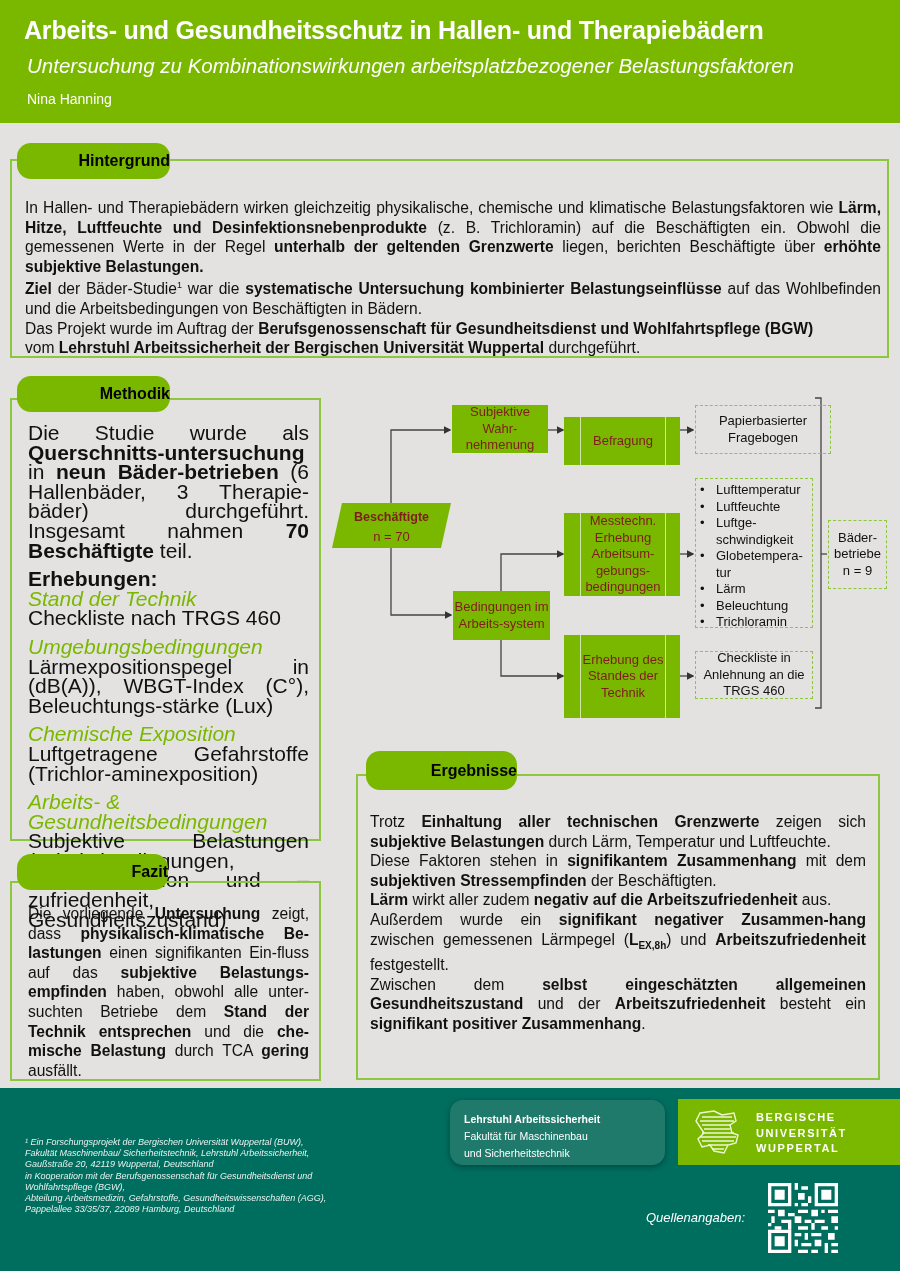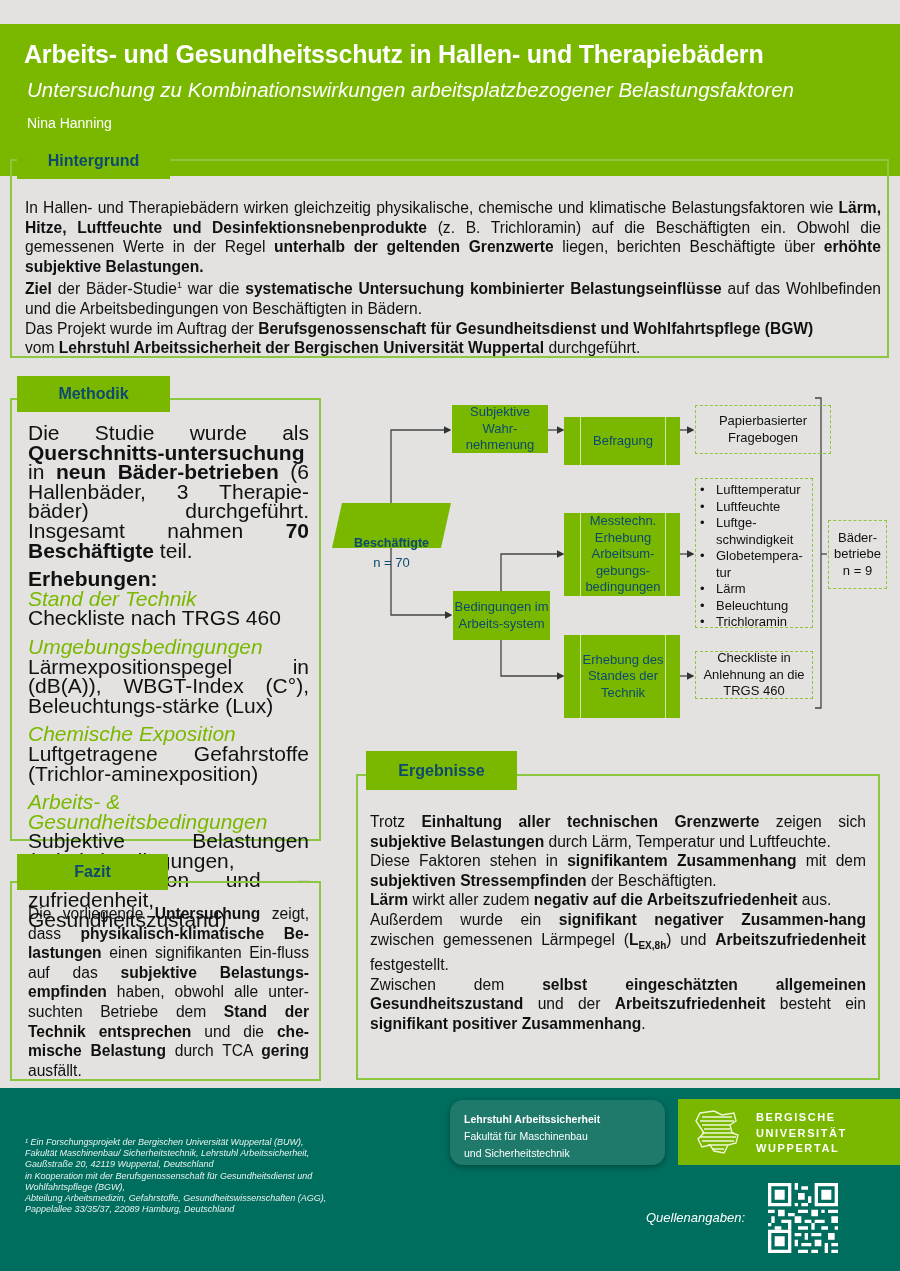--- a/index.html
+++ b/index.html
@@ -1,24 +1,24 @@
 <!DOCTYPE html>
 <html><head>
 <meta charset="utf-8">
 <style>
   * { box-sizing: border-box; margin: 0; padding: 0; }
   html, body { width: 900px; height: 1271px; overflow: hidden; }
   body { background: #e3e2e0; font-family: "Liberation Sans", sans-serif; color: #111; position: relative; }
-  .header { position: absolute; left: 0; top: 0; width: 900px; height: 152px; background: #7ab800; color: #fff; margin-top: 24px; }
+  .header { position: absolute; left: 0; top: 0; width: 900px; height: 123px; background: #7ab800; color: #fff; }
   .header .title { position: absolute; left: 24px; top: 16px; font-size: 25px; font-weight: bold; letter-spacing: -0.2px; }
   .header .subtitle { position: absolute; left: 27px; top: 54px; font-size: 20.5px; font-style: italic; }
   .header .author { position: absolute; left: 27px; top: 91px; font-size: 14px; }
 
   .panel { position: absolute; border: 2px solid #8dc63f; }
-  .panel-tab { position: absolute; background: #7ab800; color: #0c4a6e; font-weight: bold; font-size: 16px; text-align: center; line-height: 36px; height: 36px; }
+  .panel-tab { position: absolute; background: #7ab800; color: #000000; font-weight: bold; font-size: 16px; text-align: right; line-height: 36px; height: 36px; border-radius: 14px; }
   .text { font-size: 15.6px; line-height: 19.6px; text-align: justify; }
   .text b { font-weight: bold; }
   .green-it { color: #7ab800; font-style: italic; }
 
   
   #hg-panel { left: 10px; top: 159px; width: 879px; height: 199px; }
   #hg-tab { left: 17px; top: 143px; width: 153px; }
   #hg-text { position: absolute; left: 25px; top: 198px; width: 856px; }
 
   
@@ -32,21 +32,21 @@
   #fa-panel { left: 10px; top: 881px; width: 311px; height: 200px; }
   #fa-tab { left: 17px; top: 854px; width: 151px; }
   #fa-text { position: absolute; left: 28px; top: 904px; width: 281px; }
 
   
   #er-panel { left: 356px; top: 774px; width: 524px; height: 306px; }
   #er-tab { left: 366px; top: 751px; width: 151px; height: 39px; line-height: 39px; }
   #er-text { position: absolute; left: 370px; top: 812px; width: 496px; }
 
   
-  .dbox { position: absolute; background: #7ab800; color: #0c4a6e; font-size: 13px; line-height: 16.5px; text-align: center; display: flex; align-items: center; justify-content: center; }
+  .dbox { position: absolute; background: #7ab800; color: #7f1d1d; font-size: 13px; line-height: 16.5px; text-align: center; display: flex; align-items: center; justify-content: center; }
   .dbox.proc { border-left: 2px solid #7ab800; }
   .proc::before, .proc::after { content: ""; position: absolute; top: 0; bottom: 0; width: 1px; background: #cfe6a6; }
   .proc::before { left: 14px; }
   .proc::after { right: 14px; }
   .dashed { position: absolute; border: 1.5px dashed #8dc63f; background: transparent; font-size: 13px; line-height: 16.5px; color: #111; text-align: center; display: flex; align-items: center; justify-content: center; }
   .bullets { text-align: left; justify-content: flex-start; align-items: flex-start; padding-top: 3px; padding-left: 4px; }
   .bullets ul { list-style: none; }
   .bullets li { position: relative; padding-left: 16px; }
   .bullets li::before { content: "\2022"; position: absolute; left: 0; }
   svg.lines { position: absolute; left: 0; top: 0; width: 900px; height: 1271px; pointer-events: none; }
@@ -110,21 +110,21 @@
     <path d="M501,638 L501,676 L563,676" marker-end="url(#arr)"></path>
     <path d="M680,430 L693,430" marker-end="url(#arr)"></path>
     <path d="M680,554 L693,554" marker-end="url(#arr)"></path>
     <path d="M680,676 L693,676" marker-end="url(#arr)"></path>
     <path d="M815,398 L821,398 L821,708 L815,708"></path>
     <path d="M821,554 L827,554"></path>
   </g>
   <polygon points="342,503 451,503 441,548 332,548" fill="#7ab800"></polygon>
 </svg>
 
-<div class="dbox" style="left:332px;top:529px;width:119px;height:47px;background:transparent;flex-direction:column;line-height:19px;">
+<div class="dbox" style="left:332px;top:503px;width:119px;height:47px;background:transparent;flex-direction:column;line-height:19px;">
   <b style="font-size:12.5px">Beschäftigte</b>
   <span>n = 70</span>
 </div>
 <div class="dbox" style="left:452px;top:405px;width:96px;height:48px;">Subjektive Wahr-nehmenung</div>
 <div class="dbox" style="left:453px;top:591px;width:97px;height:49px;">Bedingungen im Arbeits-system</div>
 <div class="dbox proc" style="left:564px;top:405px;width:116px;height:48px;margin-top:12px;">Befragung</div>
 <div class="dbox proc" style="left:564px;top:513px;width:116px;height:83px;padding:0 14px;">Messtechn. Erhebung Arbeitsum-gebungs-bedingungen</div>
 <div class="dbox proc" style="left:564px;top:635px;width:116px;height:83px;padding:0 14px;">Erhebung des Standes der Technik</div>
 <div class="dashed" style="left:695px;top:405px;width:136px;height:49px;">Papierbasierter Fragebogen</div>
 <div class="dashed bullets" style="left:695px;top:478px;width:118px;height:150px;">

